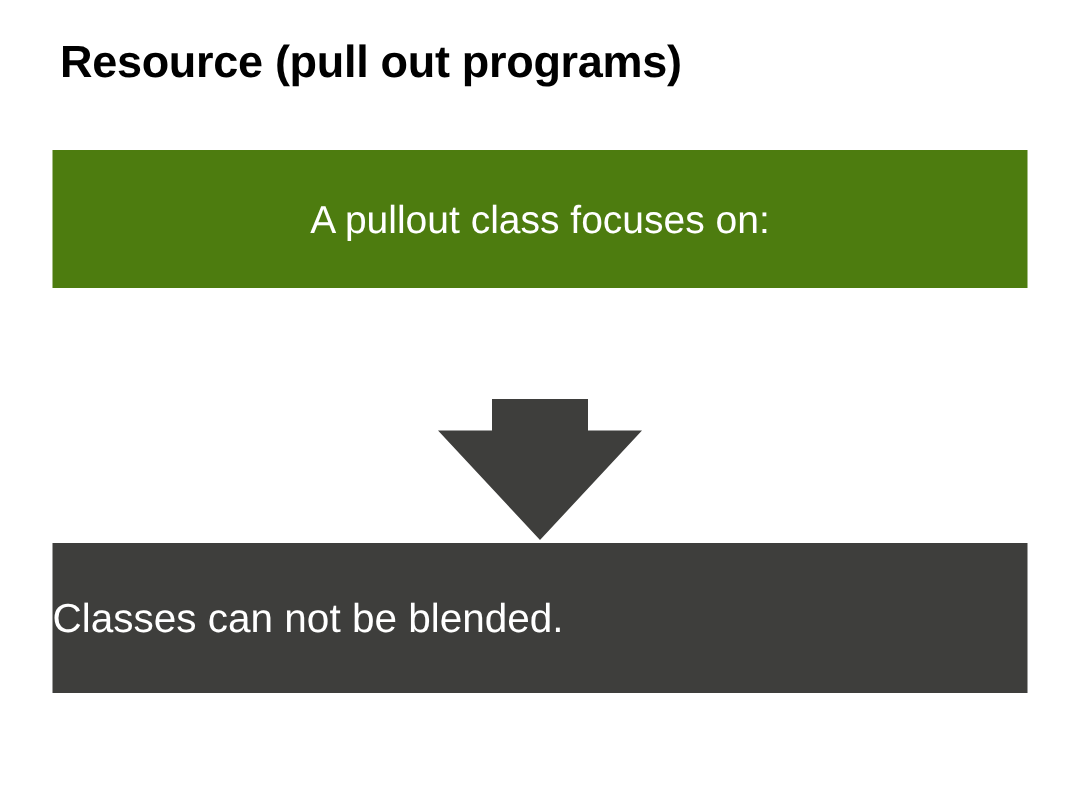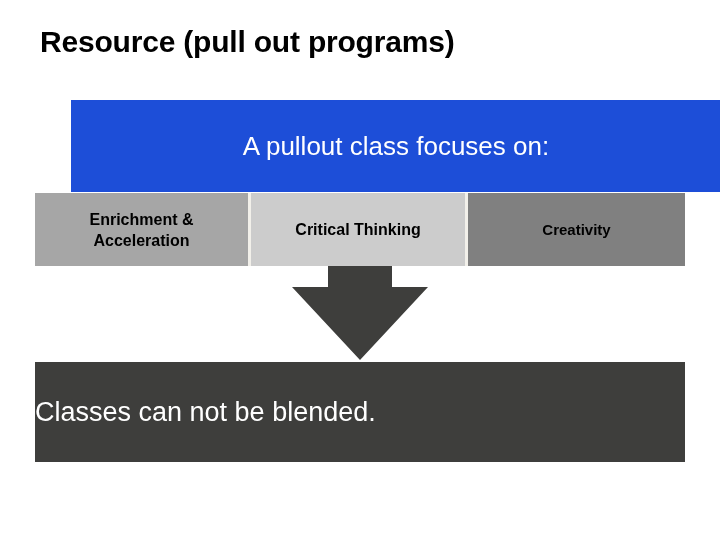--- a/index.html
+++ b/index.html
@@ -35,25 +35,24 @@
     white-space: nowrap;
   }
 
   
   .banner-top {
     position: absolute;
     left: 35px;
     top: 100px;
     width: 650px;
     height: 92px;
-    background: #1d4ed8;
+    background: #4d7c0f;
     display: flex;
     align-items: center;
     justify-content: center;
-    margin-left: 36px;
   }
   .banner-top-text {
     font-size: 26px;
     color: #ffffff;
     font-weight: normal;
     white-space: nowrap;
   }
 
   
   .focus-row {
@@ -130,34 +129,20 @@
 <body>
 
 <div class="slide">
 
   <div class="slide-title">Resource (pull out programs)</div>
 
   <div class="banner-top">
     <span class="banner-top-text">A pullout class focuses on:</span>
   </div>
 
-  <div class="focus-row">
-    <div class="focus-box focus-box-1">
-      <span>
-        <span>Enrichment &amp;</span><br>
-        <span>Acceleration</span>
-      </span>
-    </div>
-    <div class="focus-box focus-box-2">
-      <span>Critical Thinking</span>
-    </div>
-    <div class="focus-box focus-box-3">
-      <span>Creativity</span>
-    </div>
-  </div>
 
   <div class="arrow-wrap">
     <svg viewBox="0 0 136 94" xmlns="http://www.w3.org/2000/svg">
       <polygon points="36,0 100,0 100,21 136,21 68,94 0,21 36,21" fill="#3e3e3c"></polygon>
     </svg>
   </div>
 
   <div class="banner-bottom">
     <span class="banner-bottom-text">Classes can not be blended.</span>
   </div>

